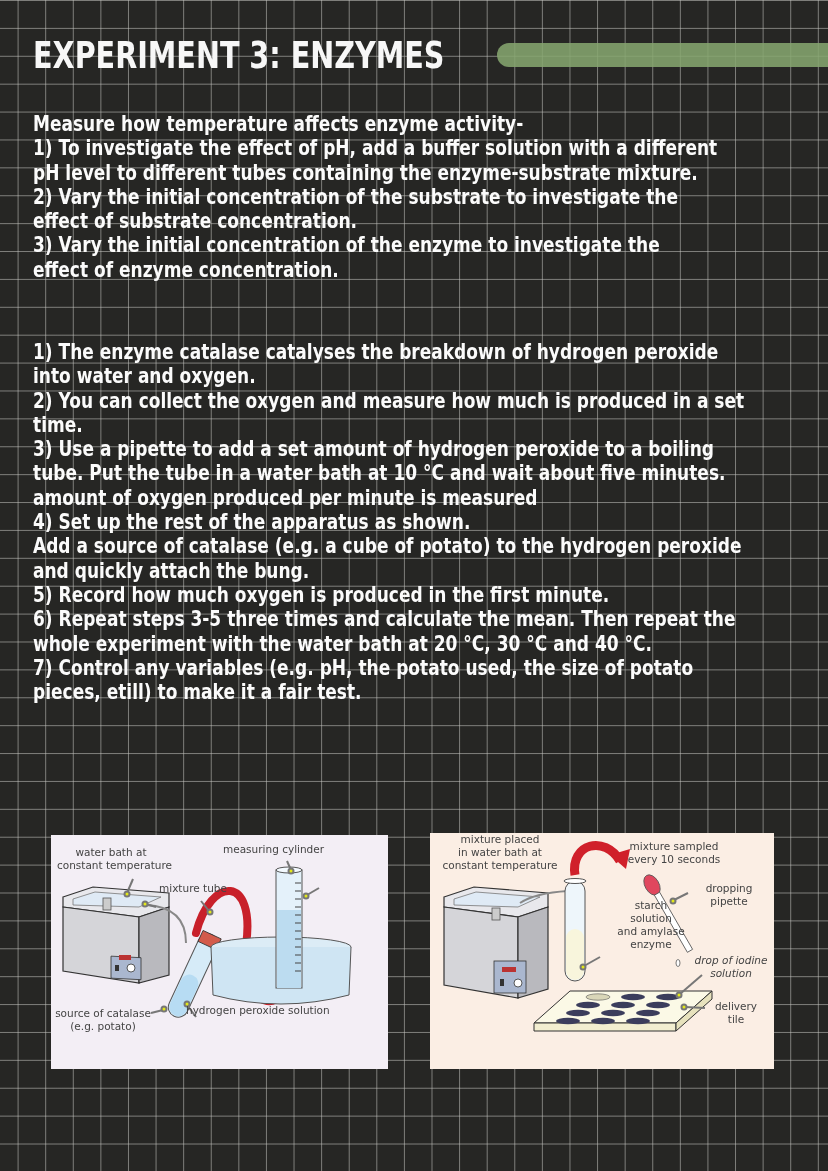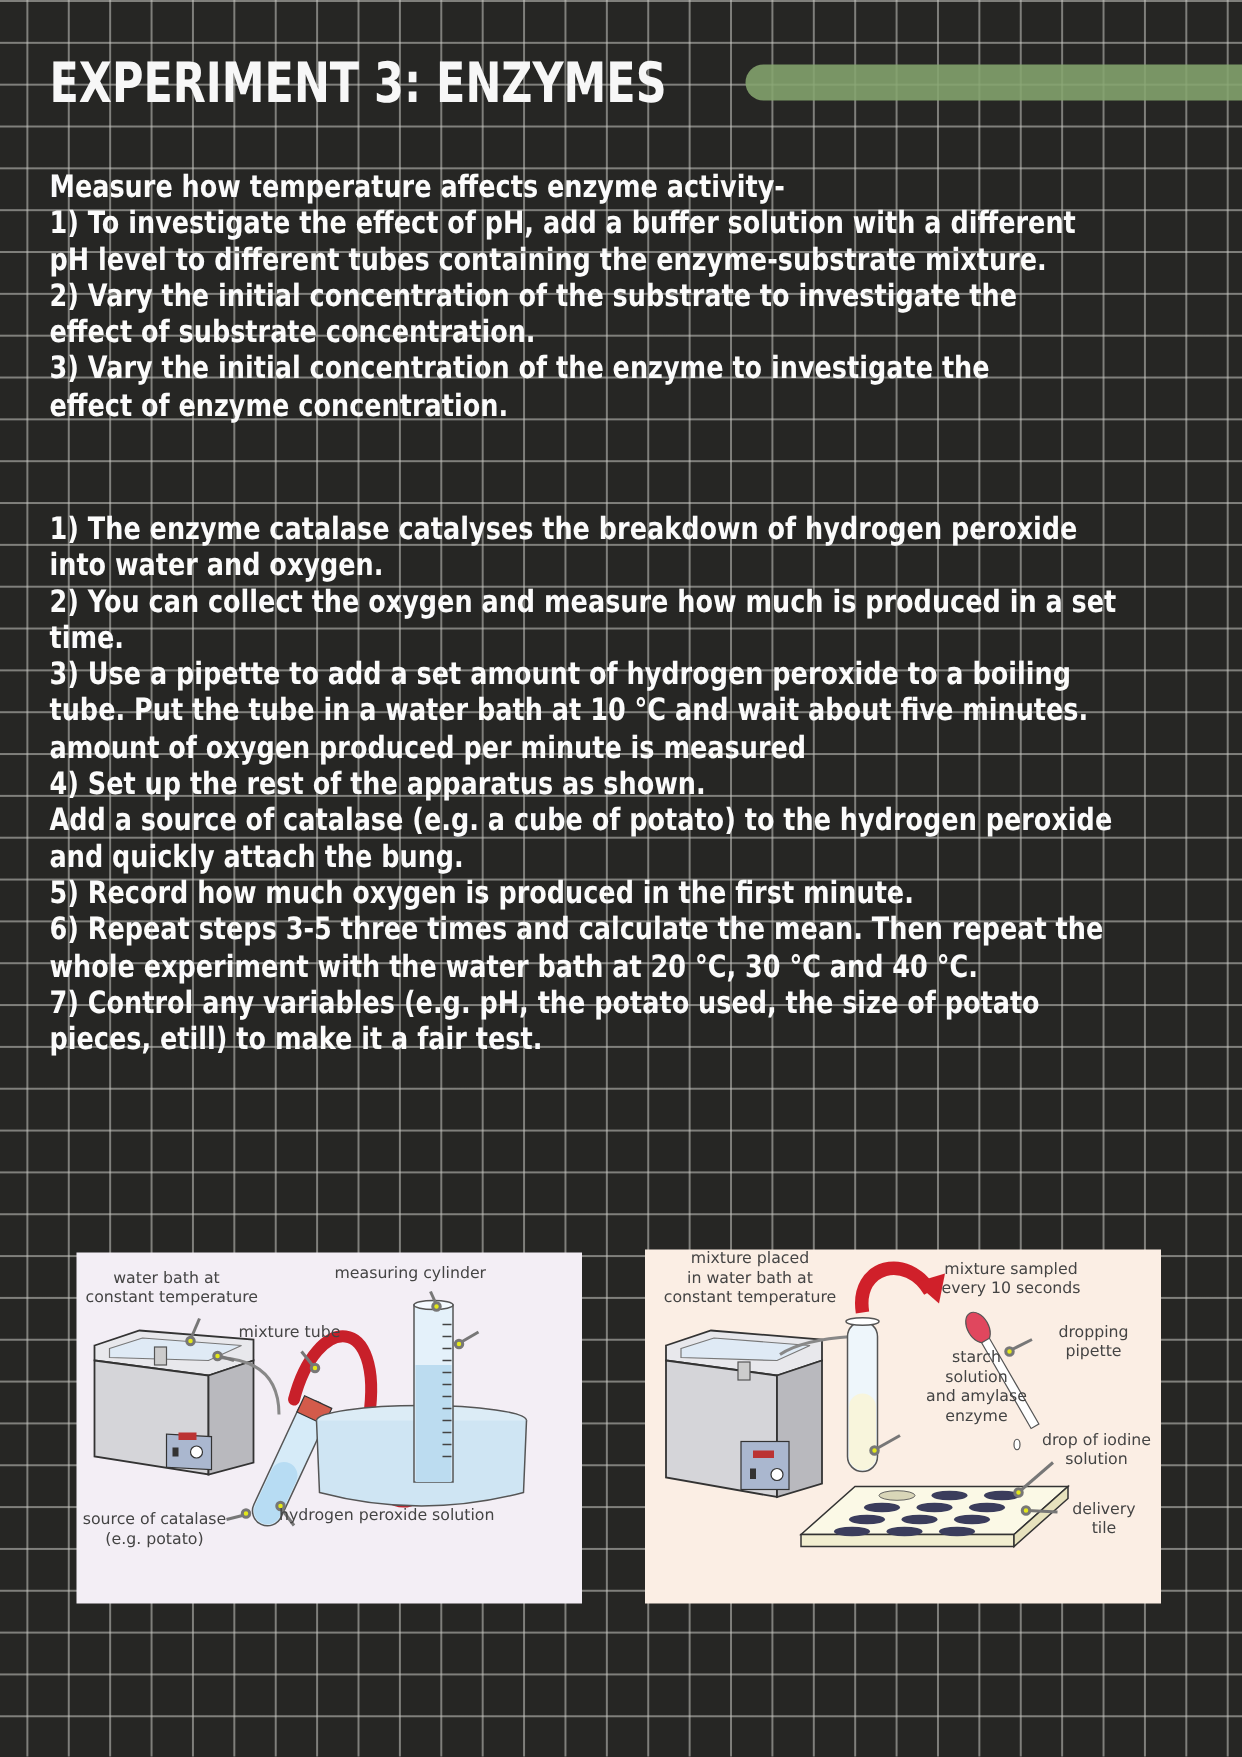--- a/index.html
+++ b/index.html
@@ -221,21 +221,21 @@
   <div class="lbl" style="left:272px;top:49px;width:54px;">
     <div>dropping</div>
     <div>pipette</div>
   </div>
   <div class="lbl" style="left:156px;top:66px;width:74px;margin-left:28px;">
     <div>starch</div>
     <div>solution</div>
     <div>and amylase</div>
     <div>enzyme</div>
   </div>
-  <div class="lbl" style="left:258px;top:121px;width:86px;">
+  <div class="lbl" style="left:258px;top:121px;width:86px;font-style:italic;">
     <div>drop of iodine</div>
     <div>solution</div>
   </div>
   <div class="lbl" style="left:280px;top:167px;width:52px;">
     <div>delivery</div>
     <div>tile</div>
   </div>
 </div>
 
 </body></html>

